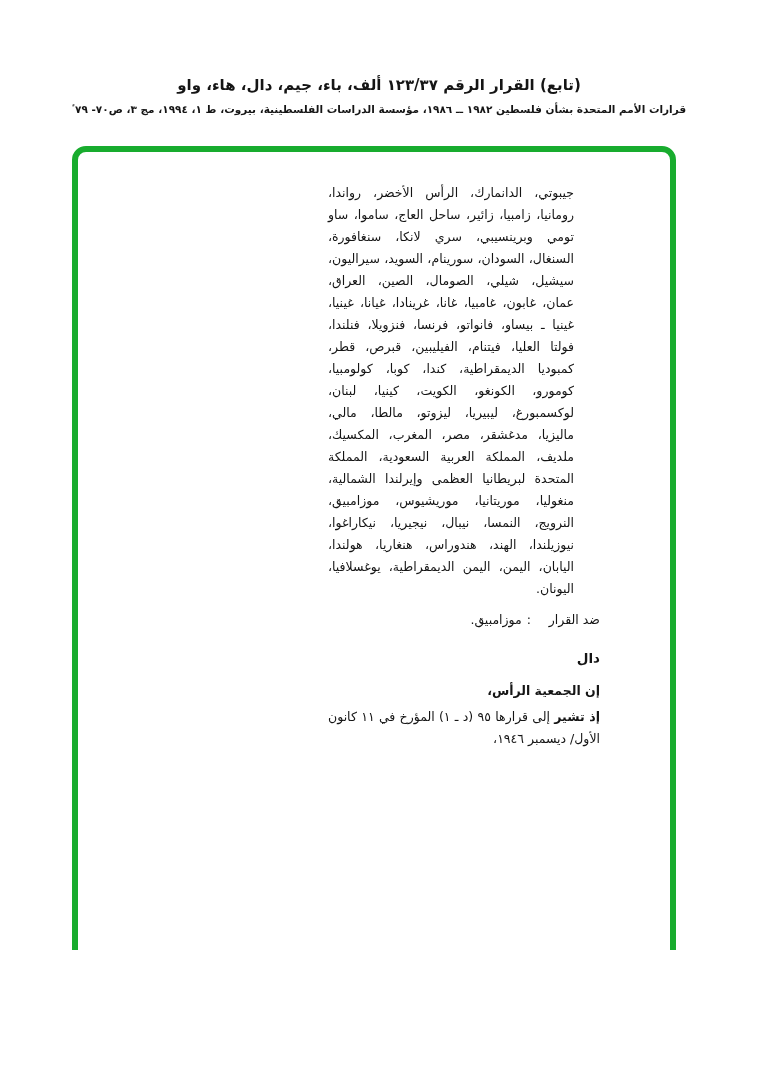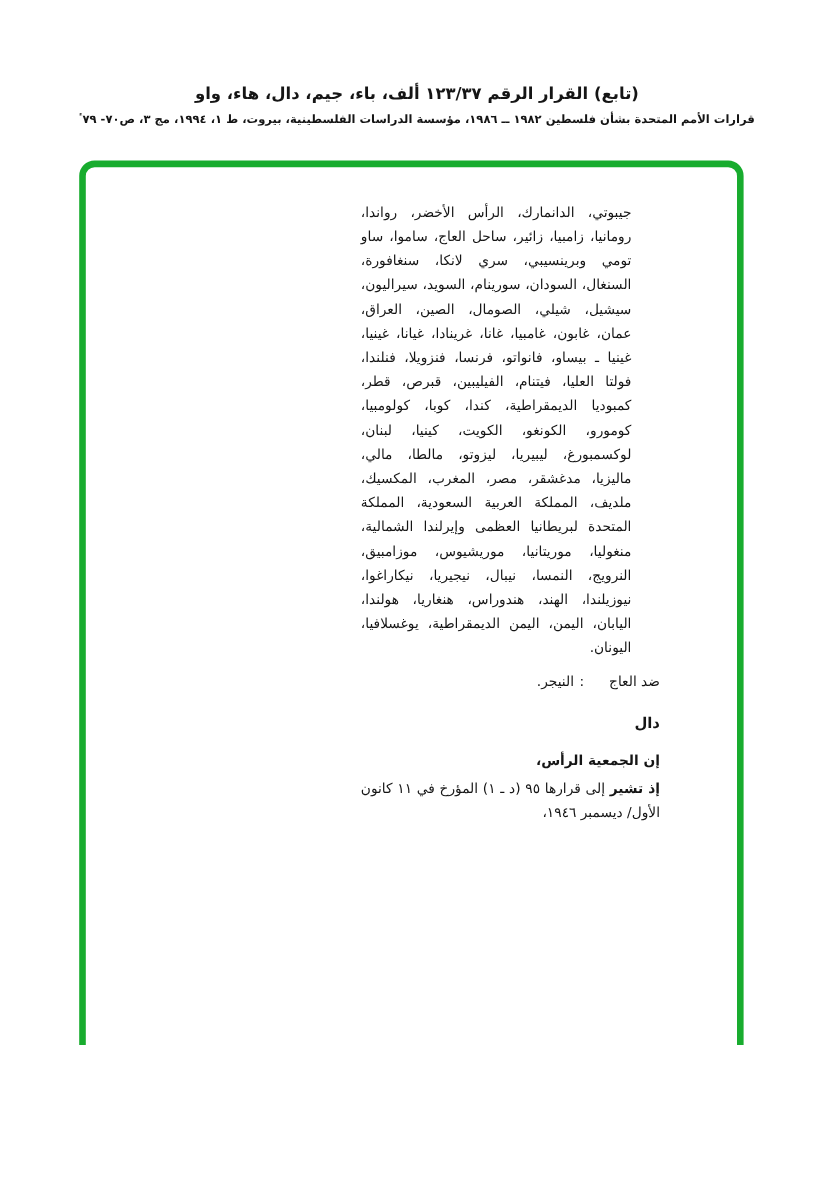--- a/index.html
+++ b/index.html
@@ -80,21 +80,21 @@
     <div class="doc-source">قرارات الأمم المتحدة بشأن فلسطين ١٩٨٢ ــ ١٩٨٦، مؤسسة الدراسات الفلسطينية، بيروت، ط ١، ١٩٩٤، مج ٣، ص٧٠- ٧٩ٴ</div>
   </header>
 
   <div class="frame"></div>
 
   <div class="text-col">
 
     <p class="country-list">جيبوتي، الدانمارك، الرأس الأخضر، رواندا، رومانيا، زامبيا، زائير، ساحل العاج، ساموا، ساو تومي وبرينسيبي، سري لانكا، سنغافورة، السنغال، السودان، سورينام، السويد، سيراليون، سيشيل، شيلي، الصومال، الصين، العراق، عمان، غابون، غامبيا، غانا، غرينادا، غيانا، غينيا، غينيا ـ بيساو، فانواتو، فرنسا، فنزويلا، فنلندا، فولتا العليا، فيتنام، الفيليبين، قبرص، قطر، كمبوديا الديمقراطية، كندا، كوبا، كولومبيا، كومورو، الكونغو، الكويت، كينيا، لبنان، لوكسمبورغ، ليبيريا، ليزوتو، مالطا، مالي، ماليزيا، مدغشقر، مصر، المغرب، المكسيك، ملديف، المملكة العربية السعودية، المملكة المتحدة لبريطانيا العظمى وإيرلندا الشمالية، منغوليا، موريتانيا، موريشيوس، موزامبيق، النرويج، النمسا، نيبال، نيجيريا، نيكاراغوا، نيوزيلندا، الهند، هندوراس، هنغاريا، هولندا، اليابان، اليمن، اليمن الديمقراطية، يوغسلافيا، اليونان.</p>
 
     <div class="vote">
-      <span class="vote-label">ضد العاج</span><span class="vote-sep">:</span><span class="vote-text">النيجر.</span>
+      <span class="vote-label">ضد القرار</span><span class="vote-sep">:</span><span class="vote-text">موزامبيق.</span>
     </div>
 
 
 
     <div class="section-heading">دال</div>
 
     <p class="preamble-intro">إن الجمعية الرأس،</p>
 
     <p class="recital">
       <span class="recital-lead">إذ تشير</span><span> إلى قرارها ٩٥ (د ـ ١) المؤرخ في ١١ كانون الأول/ ديسمبر ١٩٤٦،</span>

